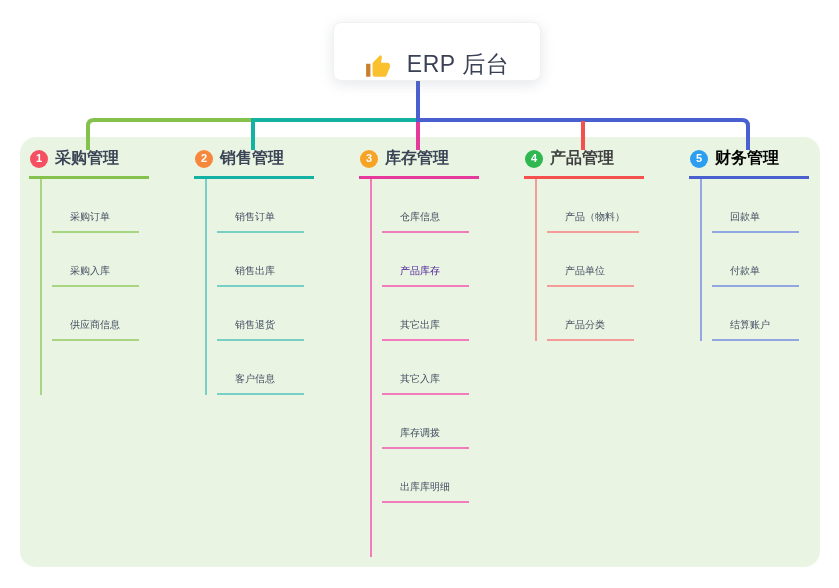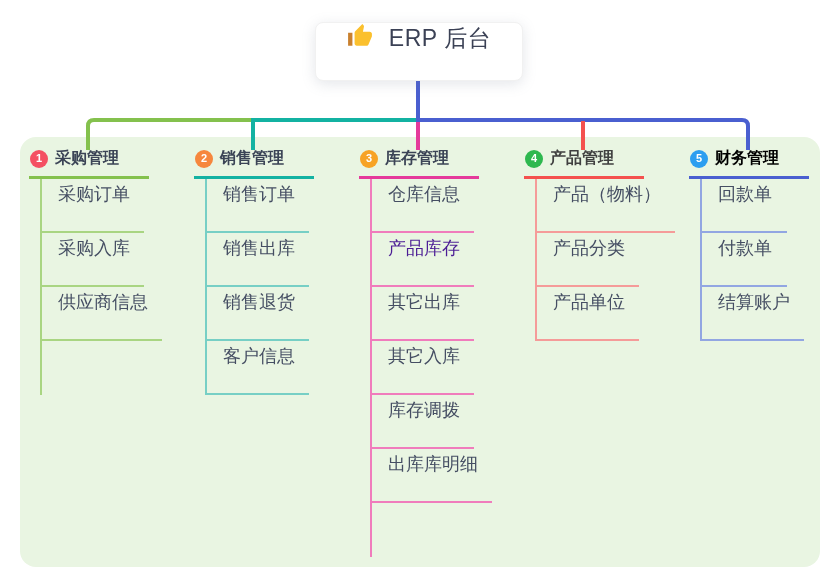--- a/index.html
+++ b/index.html
@@ -2,24 +2,24 @@
 <html><head>
 <meta charset="utf-8">
 <style>
   html,body{margin:0;padding:0;background:#ffffff;}
   .stage{
     position:relative;width:839px;height:588px;overflow:hidden;
     font-family:"Liberation Sans","DejaVu Sans",sans-serif;
     background:#ffffff;
   }
   .root-node{
-    position:absolute;left:315px;top:22px;width:208px;height:59px;
+    position:absolute;left:333px;top:22px;width:208px;height:59px;
     background:#ffffff;border:1px solid #f1f1f1;border-radius:8px;
     box-shadow:0 3px 14px rgba(120,130,150,.20);
-    display:flex;align-items:flex-start;justify-content:center;gap:16px;
+    display:flex;align-items:flex-end;justify-content:center;gap:16px;
     cursor:pointer;box-sizing:border-box;
   }
   .root-title{font-size:23px;font-weight:500;letter-spacing:.5px;}
   .connectors{position:absolute;left:0;top:0;pointer-events:none;}
   .panel{
     position:absolute;left:20px;top:137px;width:800px;height:430px;
     border-radius:16px;
   }
   .branch{position:absolute;top:148px;width:170px;}
   .branch-header{
@@ -31,22 +31,22 @@
     width:18px;height:18px;border-radius:50%;flex:0 0 18px;
     color:#fff;font-size:11px;font-weight:700;line-height:1;
     display:flex;align-items:center;justify-content:center;
   }
   .branch-title{font-size:16px;font-weight:600;white-space:nowrap;}
   .tree-line{position:absolute;left:11px;top:31px;width:2px;}
   .items{position:absolute;left:11px;top:31px;}
   .item-row{height:54px;display:flex;align-items:flex-end;}
   .leaf{
     display:inline-block;border-bottom:2px solid;
-    padding:0 14px 25px 18px;min-width:87px;box-sizing:border-box;
-    font-size:18px;white-space:nowrap;cursor:pointer;
+    padding:0 14px 7px 18px;min-width:87px;box-sizing:border-box;
+    font-size:10px;white-space:nowrap;cursor:pointer;margin-left:12px;
   }
 </style>
 </head>
 <body>
 
 <div class="stage" style="background: rgb(255, 255, 255);">
 
   <div class="panel" style="background: rgb(233, 245, 226);"></div>
 
   <svg class="connectors" width="839" height="588" viewBox="0 0 839 588">
@@ -138,24 +138,24 @@
       <div class="branch-header" style="border-bottom-color:#f4514e">
         <span class="badge" style="background:#2eb84f">4</span>
         <span class="branch-title" style="color:#404040">产品管理</span>
       </div>
       <div class="tree-line" style="background:#f59b99;height:162px"></div>
       <div class="items">
         <div class="item-row">
           <span class="leaf" style="border-bottom-color:#f59b99;color:#454e63">产品（物料）</span>
         </div>
         <div class="item-row">
-          <span class="leaf" style="border-bottom-color:#f59b99;color:#454e63">产品分类</span>
+          <span class="leaf" style="border-bottom-color:#f59b99;color:#454e63">产品单位</span>
         </div>
         <div class="item-row">
-          <span class="leaf" style="border-bottom-color:#f59b99;color:#454e63">产品单位</span>
+          <span class="leaf" style="border-bottom-color:#f59b99;color:#454e63">产品分类</span>
         </div>
       </div>
     </div>
     <div class="branch" style="left: 689px;">
       <div class="branch-header" style="border-bottom-color:#4a5fd0">
         <span class="badge" style="background:#2c9ef0">5</span>
         <span class="branch-title" style="color:#000000">财务管理</span>
       </div>
       <div class="tree-line" style="background:#92a6e2;height:162px"></div>
       <div class="items">

